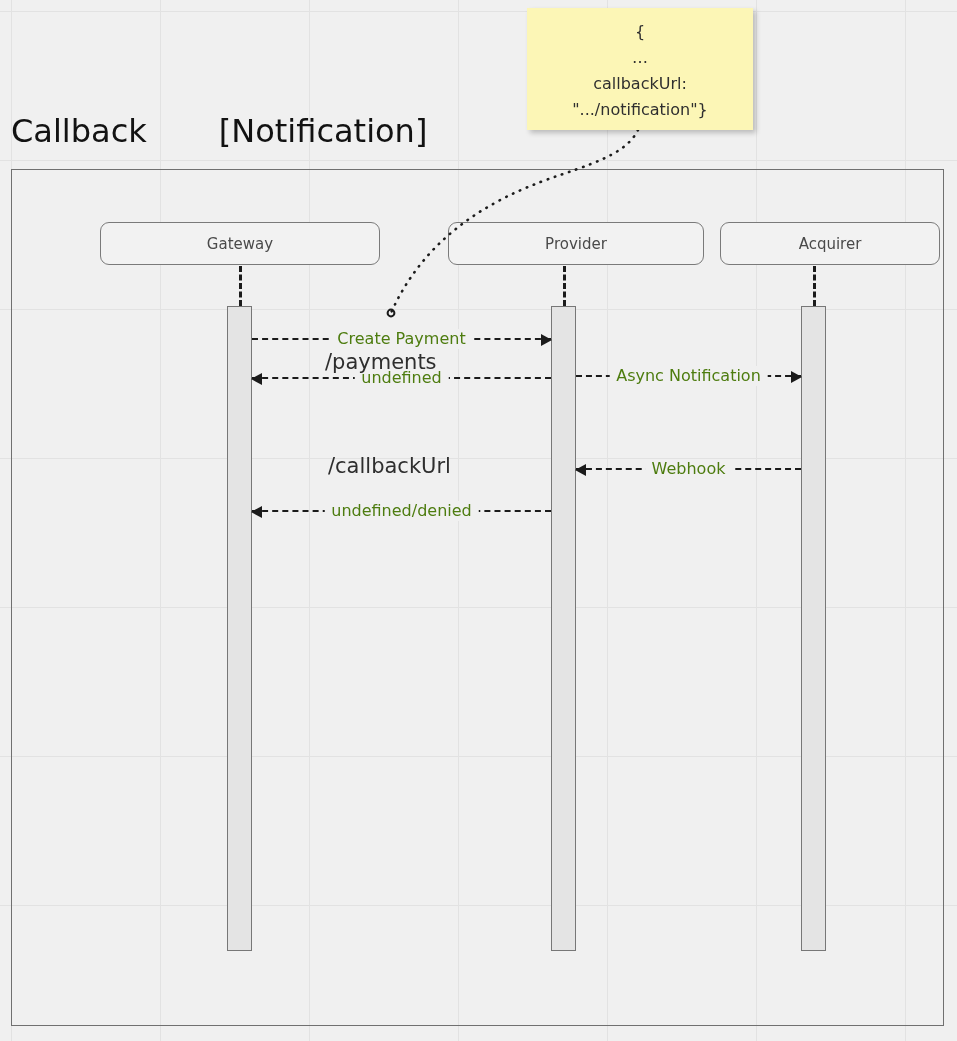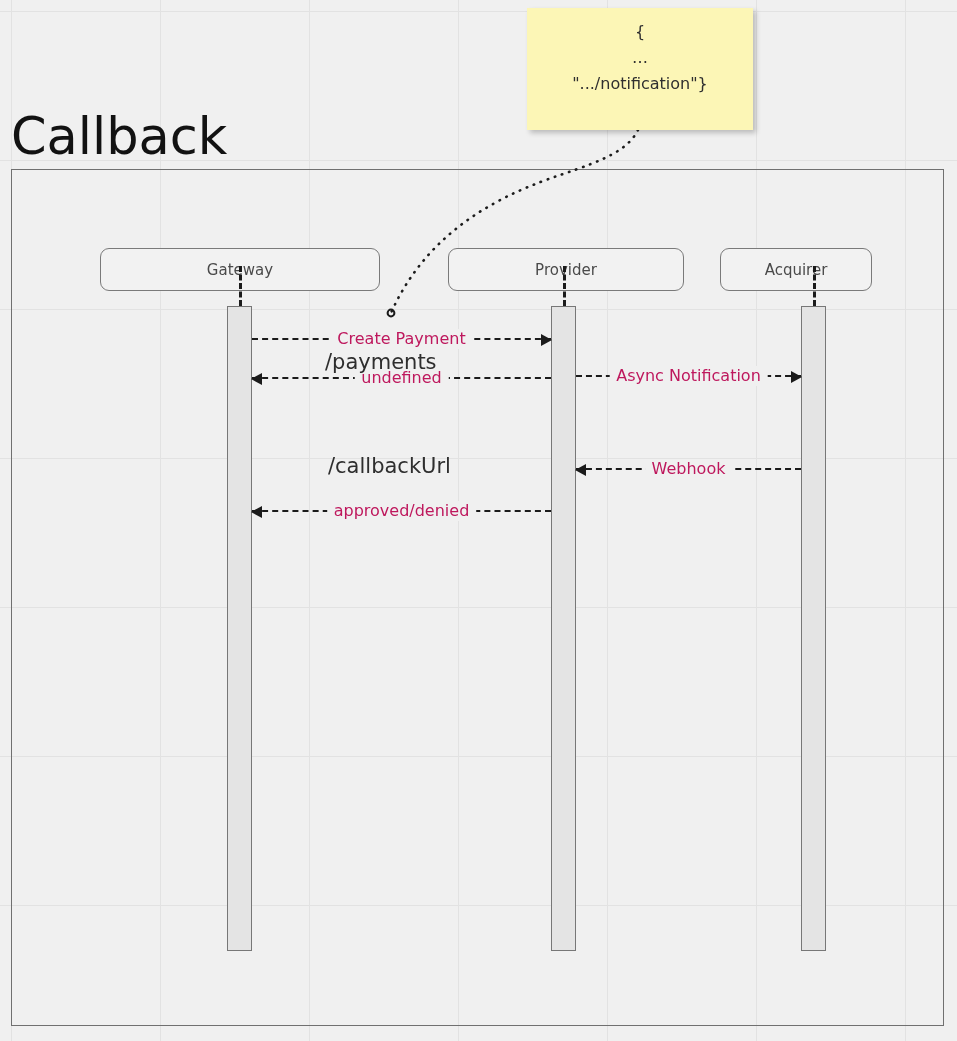--- a/index.html
+++ b/index.html
@@ -29,23 +29,23 @@
     background-position: 11px 11px;
   }
 
   
   #diagram-title {
     position: absolute;
     left: 11px;
     top: 112px;
     height: 54px;
     display: flex;
-    align-items: flex-end;
+    align-items: flex-start;
     white-space: nowrap;
-    font-size: 51px;
+    font-size: 32px;
     font-weight: 400;
     color: #121212;
     letter-spacing: 0px;
   }
   #diagram-title .t-gap { display: inline-block; width: 72px; }
 
   
   #sequence-frame {
     position: absolute;
     left: 11px;
@@ -63,21 +63,20 @@
     height: 43px;
     border: 1.3px solid #7a7a7a;
     border-radius: 9px;
     background: #f2f2f2;
     box-sizing: border-box;
     display: flex;
     align-items: center;
     justify-content: center;
     font-size: 15px;
     color: #4a4a4a;
-    margin-top: 26px;
   }
 
   
   .lifeline {
     position: absolute;
     width: 0;
     border-left: 3px dashed #1b1b1b;
   }
 
   
@@ -113,21 +112,21 @@
     left: -1px;
   }
   .msg-label {
     position: absolute;
     top: -11px;
     left: 50%;
     transform: translateX(-50%);
     background: #f0f0f0;
     padding: 0 7px;
     font-size: 16px;
-    color: #be185d;
+    color: #4d7c0f;
     white-space: nowrap;
     line-height: 20px;
   }
 
   
   .path-label {
     position: absolute;
     font-size: 21px;
     color: #2e2e2e;
     white-space: nowrap;
@@ -163,31 +162,32 @@
   }
 </style>
 </head>
 <body>
 
 <div id="canvas">
 
   <div id="diagram-title">
     <span>Callback</span>
     <span class="t-gap"></span>
+    <span>[Notification]</span>
   </div>
 
   <div id="sequence-frame"></div>
 
   <div class="participant-box" style="left:100px; top:222px; width:280px;">
     <span>Gateway</span>
   </div>
-  <div class="participant-box" style="left:448px; top:222px; width:236px;">
+  <div class="participant-box" style="left:448px; top:222px; width:256px;">
     <span>Provider</span>
   </div>
-  <div class="participant-box" style="left:720px; top:222px; width:152px;align-items:center;">
+  <div class="participant-box" style="left:720px; top:222px; width:220px;align-items:center;">
     <span>Acquirer</span>
   </div>
 
   <div class="lifeline" style="left:239px; top:266px; height:40px;"></div>
   <div class="lifeline" style="left:563px; top:266px; height:40px;"></div>
   <div class="lifeline" style="left:813px; top:266px; height:40px;"></div>
 
   <div class="activation" style="left:227px; top:306px; height:645px;"></div>
   <div class="activation" style="left:551px; top:306px; height:645px;"></div>
   <div class="activation" style="left:801px; top:306px; height:645px;"></div>
@@ -206,31 +206,32 @@
     <span class="msg-label">Async Notification</span>
     <span class="arrow-head right"></span>
   </div>
 
   <div class="msg" style="left:576px; top:468px; width:225px;">
     <span class="msg-label">Webhook</span>
     <span class="arrow-head left"></span>
   </div>
 
   <div class="msg" style="left:252px; top:510px; width:299px;">
-    <span class="msg-label">approved/denied</span>
+    <span class="msg-label">undefined/denied</span>
     <span class="arrow-head left"></span>
   </div>
 
   <div class="path-label" style="left:325px; top:349px;">/payments</div>
   <div class="path-label" style="left:328px; top:453px;">/callbackUrl</div>
 
   <svg id="note-connector" viewBox="0 0 290 210" width="290" height="210">
     <path d="M 268 10 C 258 30, 235 40, 190 55 C 140 72, 60 105, 21 193" fill="none" stroke="#1b1b1b" stroke-width="2.6" stroke-linecap="round" stroke-dasharray="0.5 7"></path>
     <circle cx="21" cy="193" r="3.4" fill="none" stroke="#1b1b1b" stroke-width="2"></circle>
   </svg>
 
   <div id="note-callback">
     <div>{</div>
     <div>…</div>
+    <div>callbackUrl:</div>
     <div>".../notification"}</div>
   </div>
 
 </div>
 
 </body></html>

